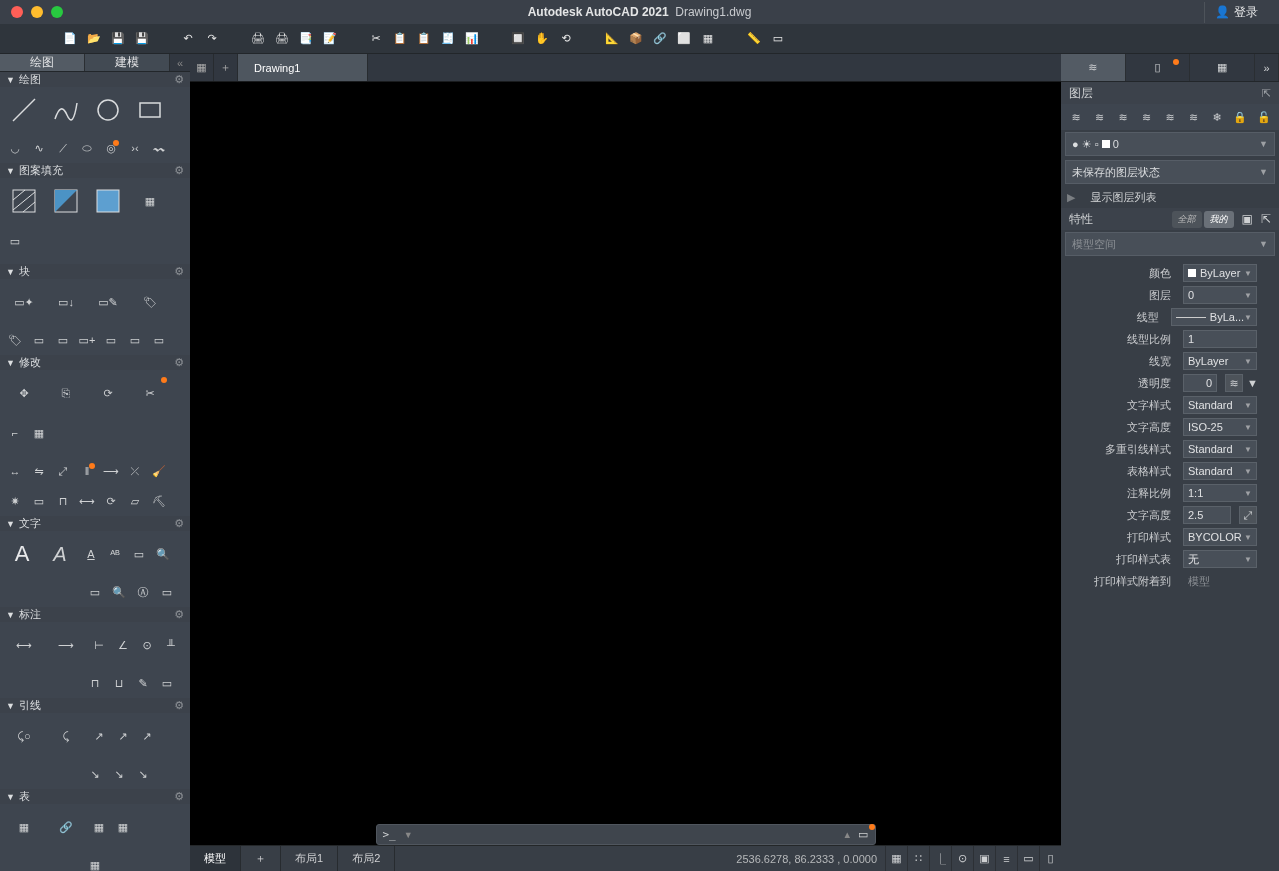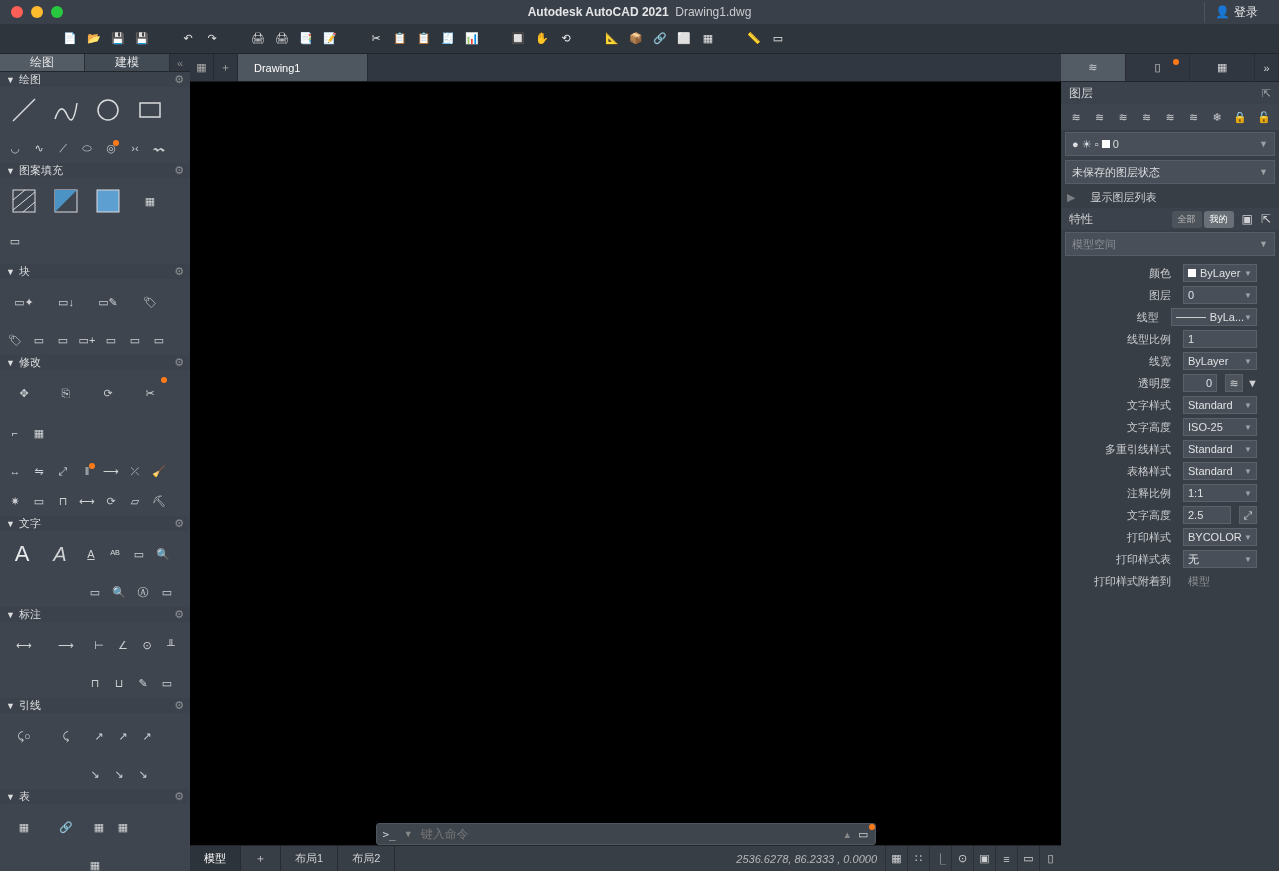--- a/index.html
+++ b/index.html
@@ -47,41 +47,41 @@
 .ft-tab { width: 130px; height: 100%; display:flex;align-items:center;padding:0 16px; background:#4e565f;color:#fff;border-right:1px solid #272b2f;}
 .canvas { flex:1; background:#000; }
 
 .cmd-bar { position:absolute; bottom: 26px; left: 50%; transform:translateX(-50%); display:flex; align-items:center; background:#3f454d; border:1px solid #50565e; border-radius:3px; padding:3px 6px; width:500px;gap:8px;}
 .cmd-bar input { flex:1; background:transparent; border:none; color:#cfd1d3; outline:none; font-size:12px;}
 .cmd-end{margin-left:auto;color:#888;position:relative;}
 
 .status { height: 26px; background: #383e46; display:flex; align-items:center; border-top:1px solid #242729; font-size:11px; }
 .status .stab { padding: 0 14px; height:100%; display:flex; align-items:center; border-right:1px solid #272b2f;color:#d0d1d3;cursor:pointer;}
 .status .stab.active { background:#2d333a; color:#fff;}
-.status .coords { margin-left:auto; margin-right:8px;color:#b6b8ba;font-style:italic;}
+.status .coords { margin-left:auto; margin-right:8px;color:#b6b8ba;}
 .status .sicons{display:flex;gap:0;}
 .status .sic{width:22px;height:26px;display:flex;align-items:center;justify-content:center;border-left:1px solid #2c3035;cursor:pointer;}
 
 
 .rtabs{height:28px;background:#313740;display:flex;align-items:center;border-bottom:1px solid #22262a;}
 .rtab{flex:1;display:flex;align-items:center;justify-content:center;height:100%;border-right:1px solid #2a2e32;cursor:pointer;position:relative;}
 .rtab.active{background:#535b64;}
 
 .rp-title{height:22px;background:#3c424b;display:flex;align-items:center;padding:0 8px;font-size:12px;}
 .rp-title .t-icons{margin-left:auto;display:flex;gap:6px;font-size:11px;color:#9fa3a8;}
 .layer-icons{height:26px;display:flex;align-items:center;justify-content:space-between;padding:0 6px;background:#3e454f;}
 .layer-icons .lic{width:18px;height:18px;display:flex;align-items:center;justify-content:center;cursor:pointer;}
 
 .dd{height:24px;background:#484f58;border:1px solid #565d66;margin:2px 4px;display:flex;align-items:center;padding:0 6px;font-size:11px;color:#dcdee0;cursor:pointer;}
 .dd .ar{margin-left:auto;color:#9da0a4;font-size:9px;}
 .rp-row{height:22px;display:flex;align-items:center;padding:0 6px;font-size:11px;gap:6px;}
 
 .prop-h{height:22px;background:#3c424b;display:flex;align-items:center;padding:0 8px;font-size:12px;}
 .prop-h .seg{margin-left:auto;display:flex;font-size:9px;}
-.prop-h .segb{background:#4d535a;padding:2px 6px;margin-left:2px;border-radius:3px;color:#bbb;}
+.prop-h .segb{background:#4d535a;padding:2px 6px;margin-left:2px;border-radius:3px;color:#bbb;font-style:italic;}
 .prop-h .segb.on{background:#6a7078;color:#fff;}
 .prop-h .pic{margin-left:8px;}
 
 .prop-list{padding:4px 16px;}
 .prow{display:flex;align-items:center;height:22px;padding:0 6px;font-size:11px;gap:4px;}
 .prow .lbl{width:96px;text-align:right;padding-right:8px;color:#c9cbce;}
 .prow .val{flex:1;background:#484f58;border:1px solid #5a6169;height:18px;display:flex;align-items:center;padding:0 4px;color:#e0e1e3;position:relative;}
 .prow .val.noar{background:#484f58;}
 .prow .val .ar{margin-left:auto;font-size:8px;color:#9fa1a5;}
 .prow .val.ro{background:transparent;border-color:transparent;color:#8c9095;}
@@ -360,21 +360,20 @@
       <div class="ft-btn">＋</div>
       <div class="ft-tab">
           <span>Drawing1</span>
         </div>
     </div>
     <div class="canvas"></div>
 
     <div class="cmd-bar">
       <span style="font-family:monospace;">&gt;_</span>
       <span style="font-size:9px;color:#888;">▼</span>
-      <input placeholder="键入命令" style="">
       <span class="cmd-end">▴</span>
       <span style="position:relative;">▭<span class="badge-dot" style="top:-4px;"></span></span>
     </div>
 
     <div class="status">
       <div class="stab active">模型</div>
       <div class="stab">＋</div>
       <div class="stab">布局1</div>
       <div class="stab">布局2</div>
       <div class="coords">2536.6278, 86.2333 , 0.0000</div>

